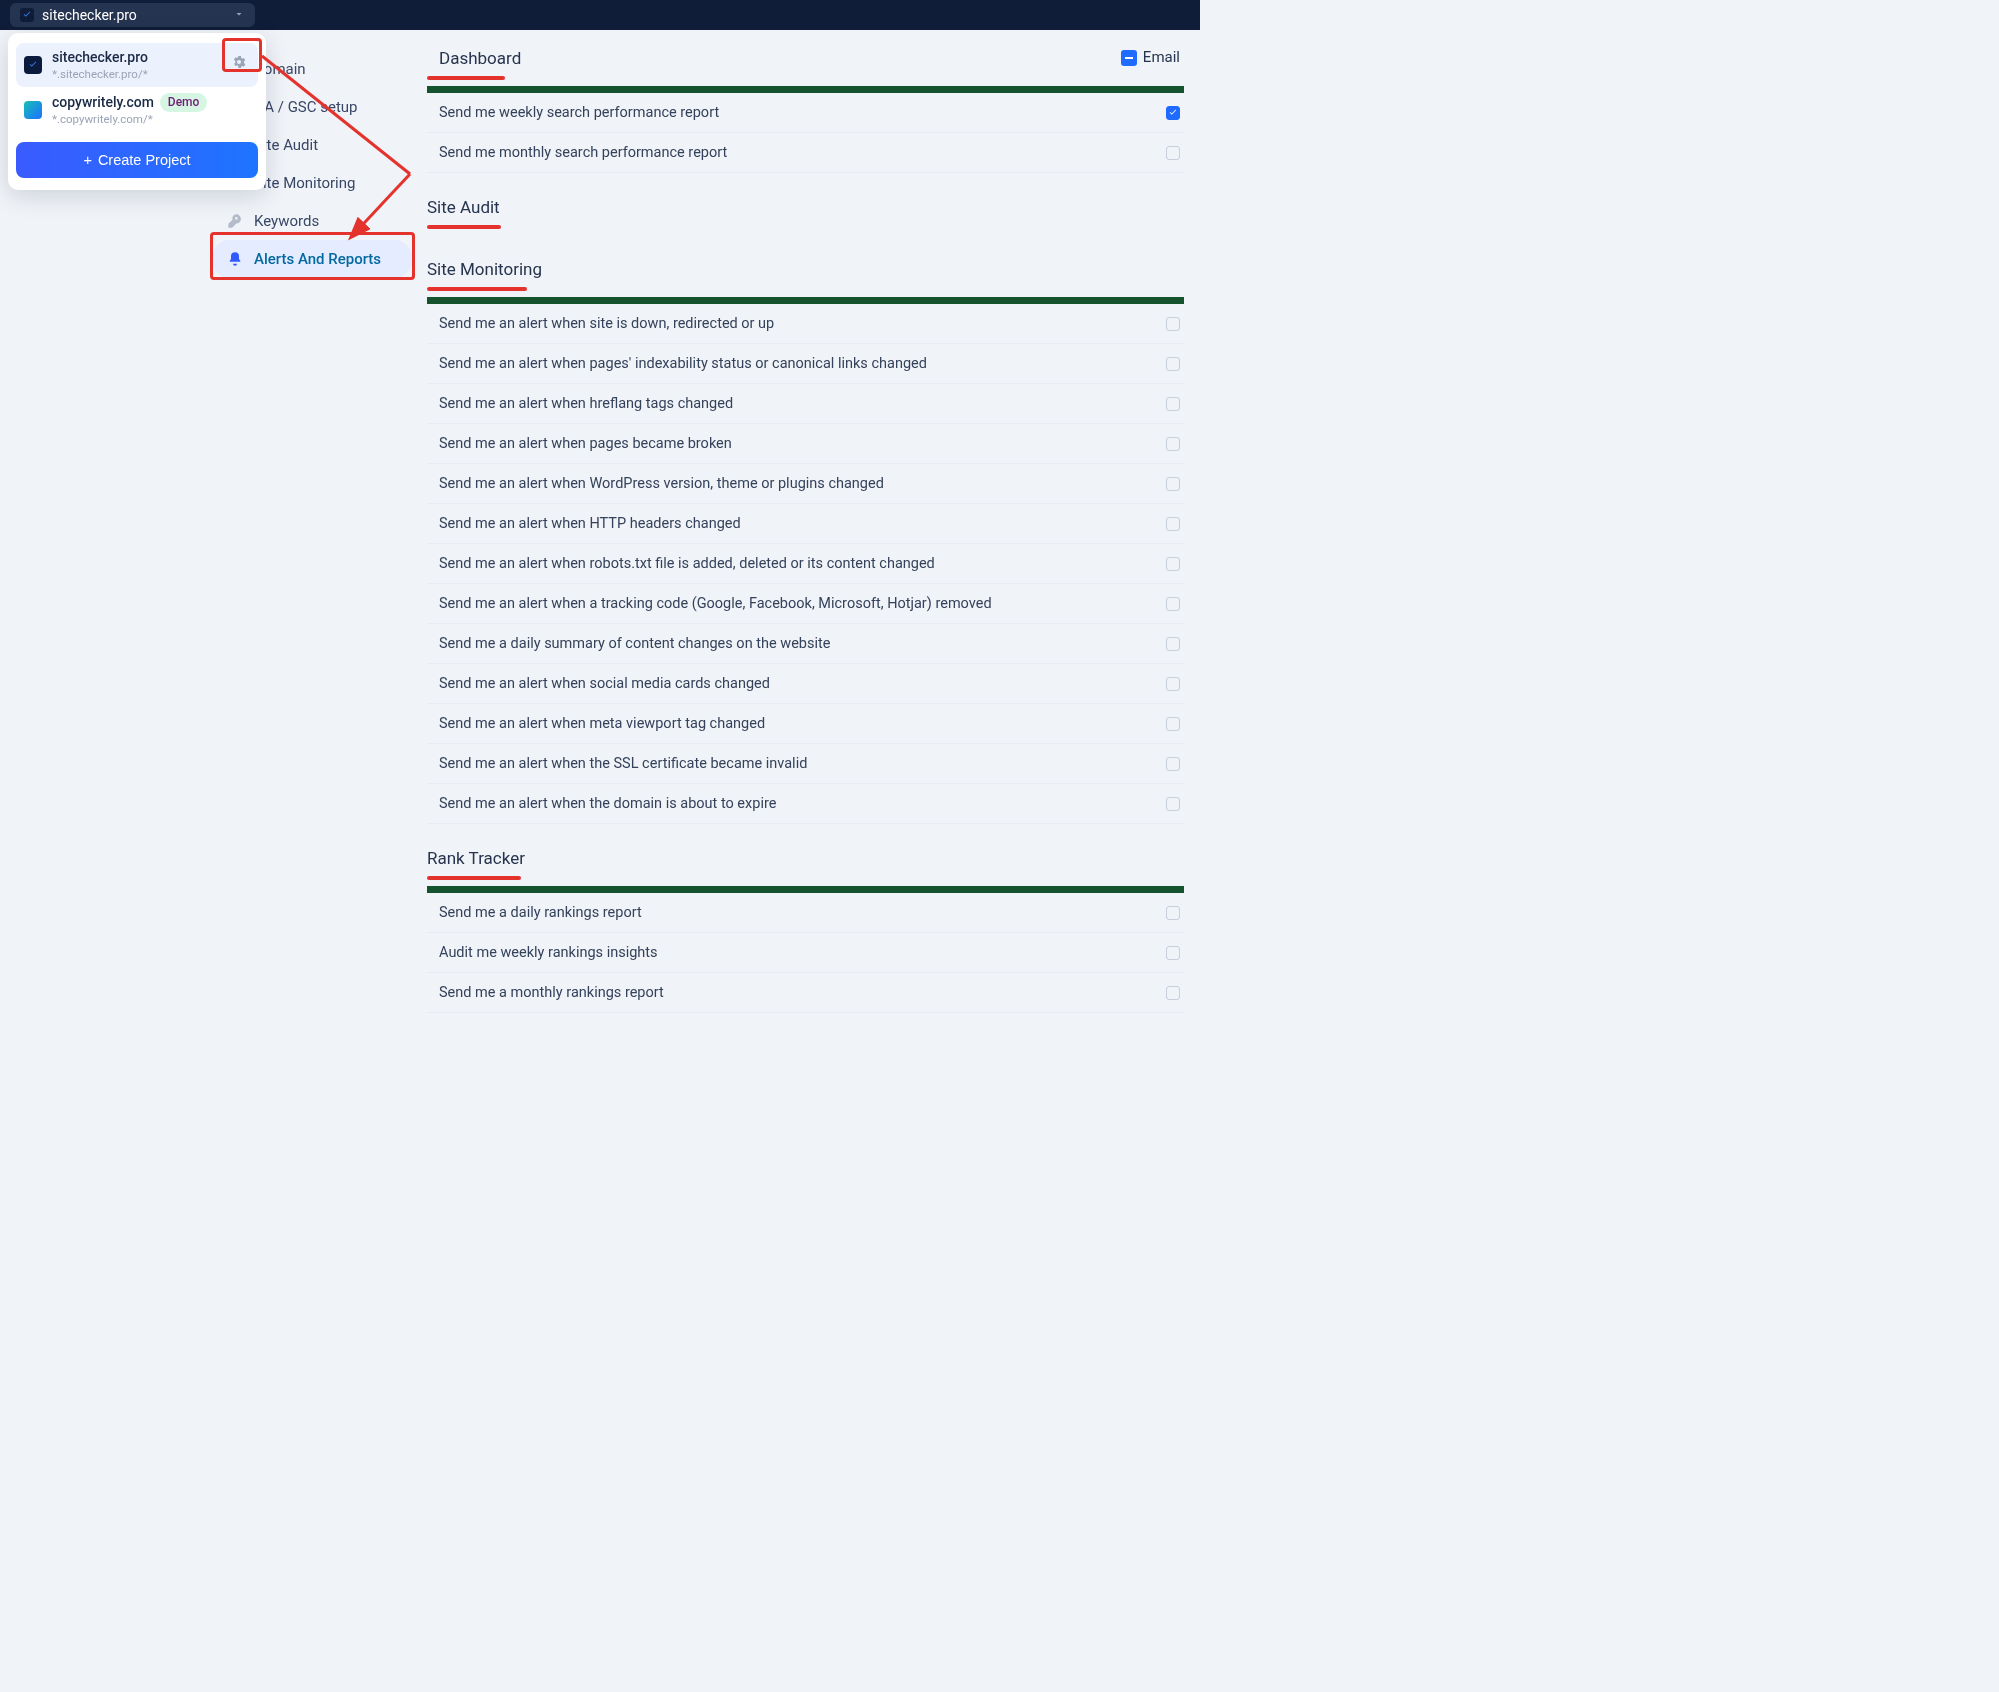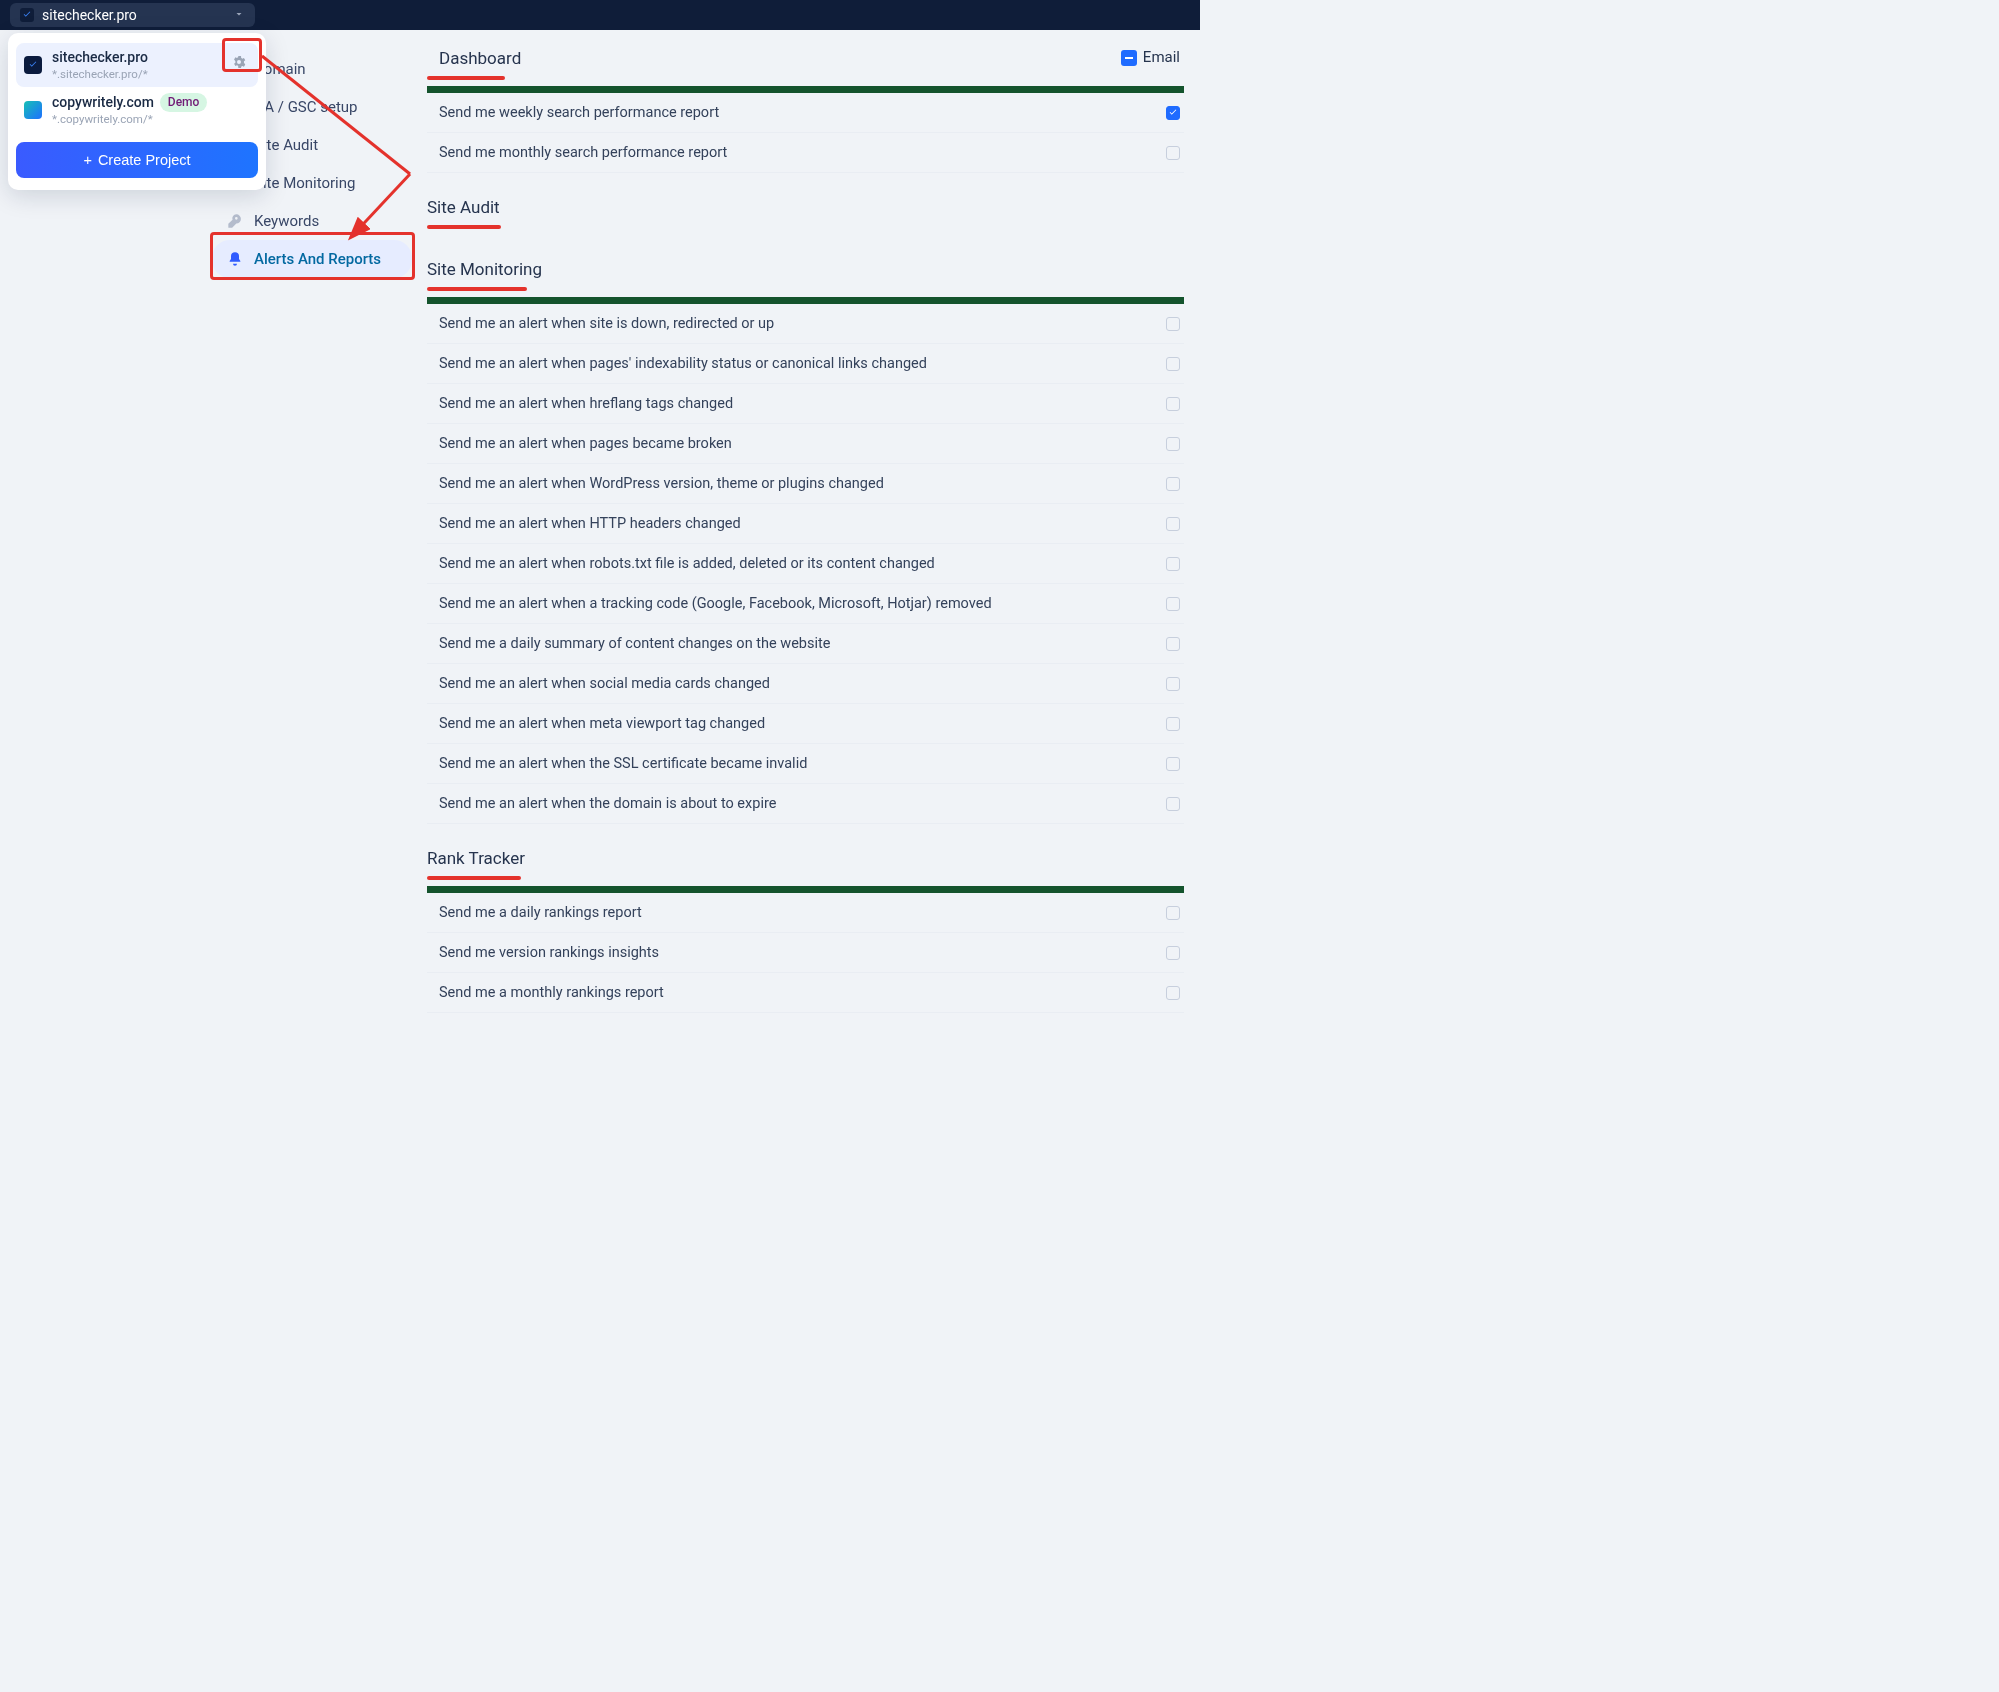--- a/index.html
+++ b/index.html
@@ -313,21 +313,21 @@
             <span>Send me an alert when the domain is about to expire</span>
             <span class="cb"></span>
           </div>
         </div></div>
       <div class="section"><div class="section-head">Rank Tracker</div><div class="underline" style="width: 94px;"></div><div class="rows">
           <div class="row">
             <span>Send me a daily rankings report</span>
             <span class="cb"></span>
           </div>
           <div class="row">
-            <span>Send me version rankings insights</span>
+            <span>Audit me weekly rankings insights</span>
             <span class="cb"></span>
           </div>
           <div class="row">
             <span>Send me a monthly rankings report</span>
             <span class="cb"></span>
           </div>
         </div></div>
     </div>
 </div>
 

